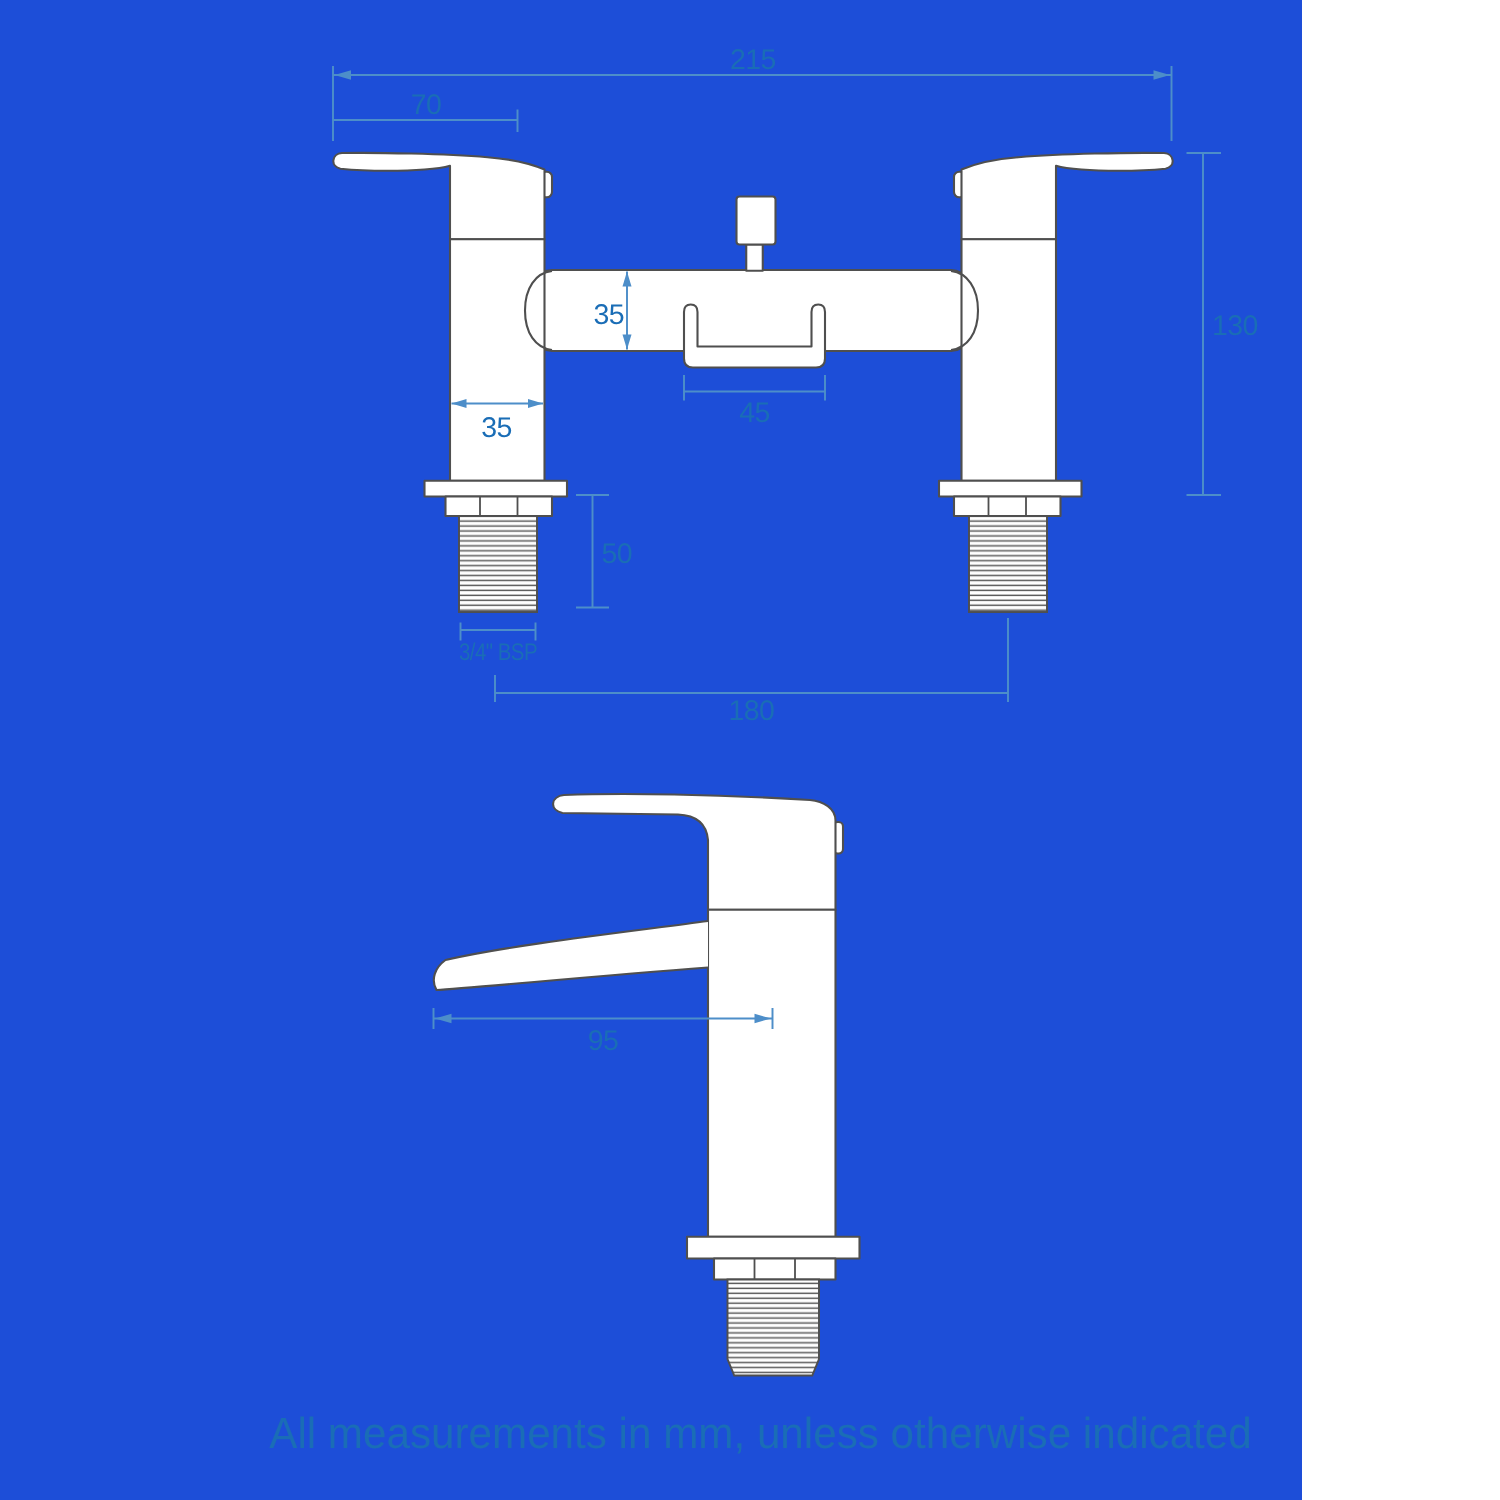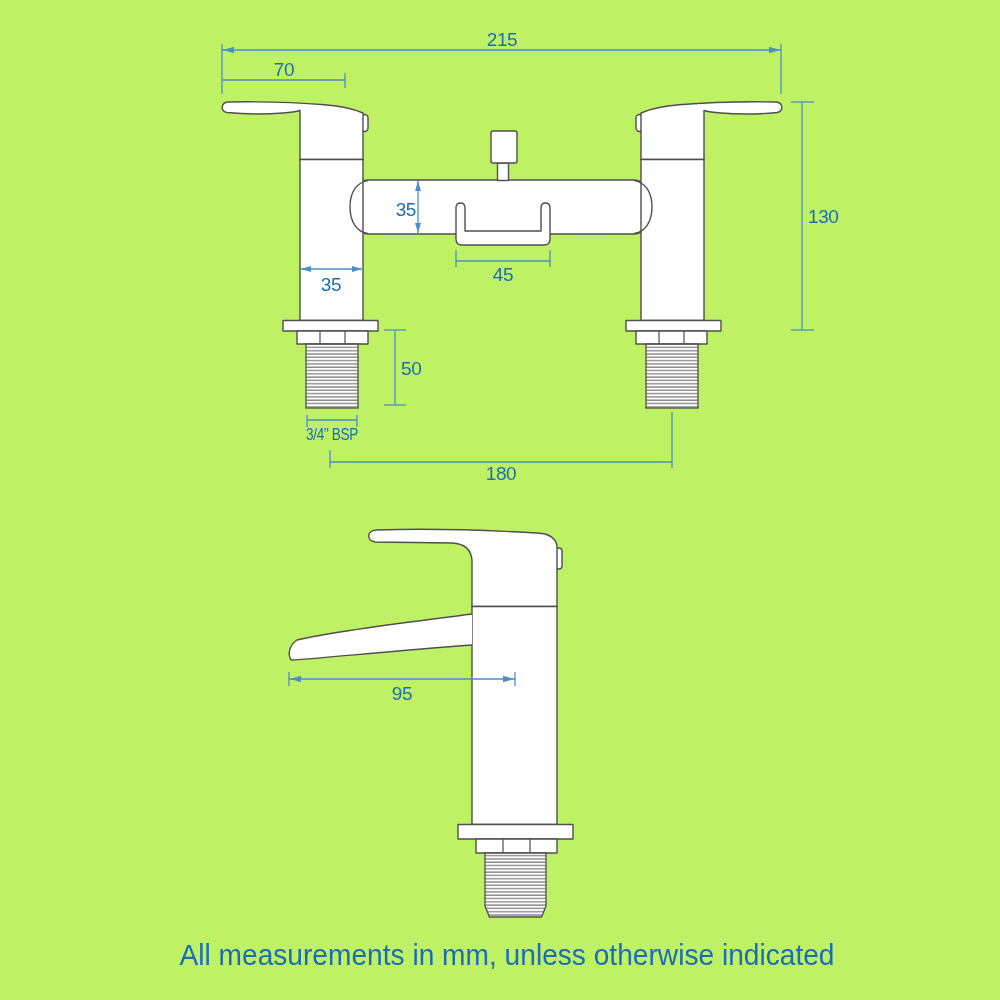--- a/index.html
+++ b/index.html
@@ -1,18 +1,18 @@
 <!DOCTYPE html>
 <html><head>
 <meta charset="utf-8">
 <style>
   html,body{margin:0;padding:0;}
   .page{
-    width:1000px;height:1000px;
-    background:#bef264;
+    width:868px;height:1000px;
+    background:#1d4ed8;
     position:relative;
     overflow:hidden;
     font-family:"Liberation Sans", sans-serif;
   }
   svg{display:block;}
   .outline{fill:#ffffff;stroke:#4f4f4f;stroke-width:1.4;stroke-linejoin:round;}
   .outline-thin{fill:none;stroke:#4f4f4f;stroke-width:1.2;}
   .cap-arc{fill:none;stroke:#4f4f4f;stroke-width:1.4;}
   .dim{stroke:#4d8ec9;stroke-width:1.3;fill:none;}
   .dim-arrow{fill:#4d8ec9;stroke:none;}

